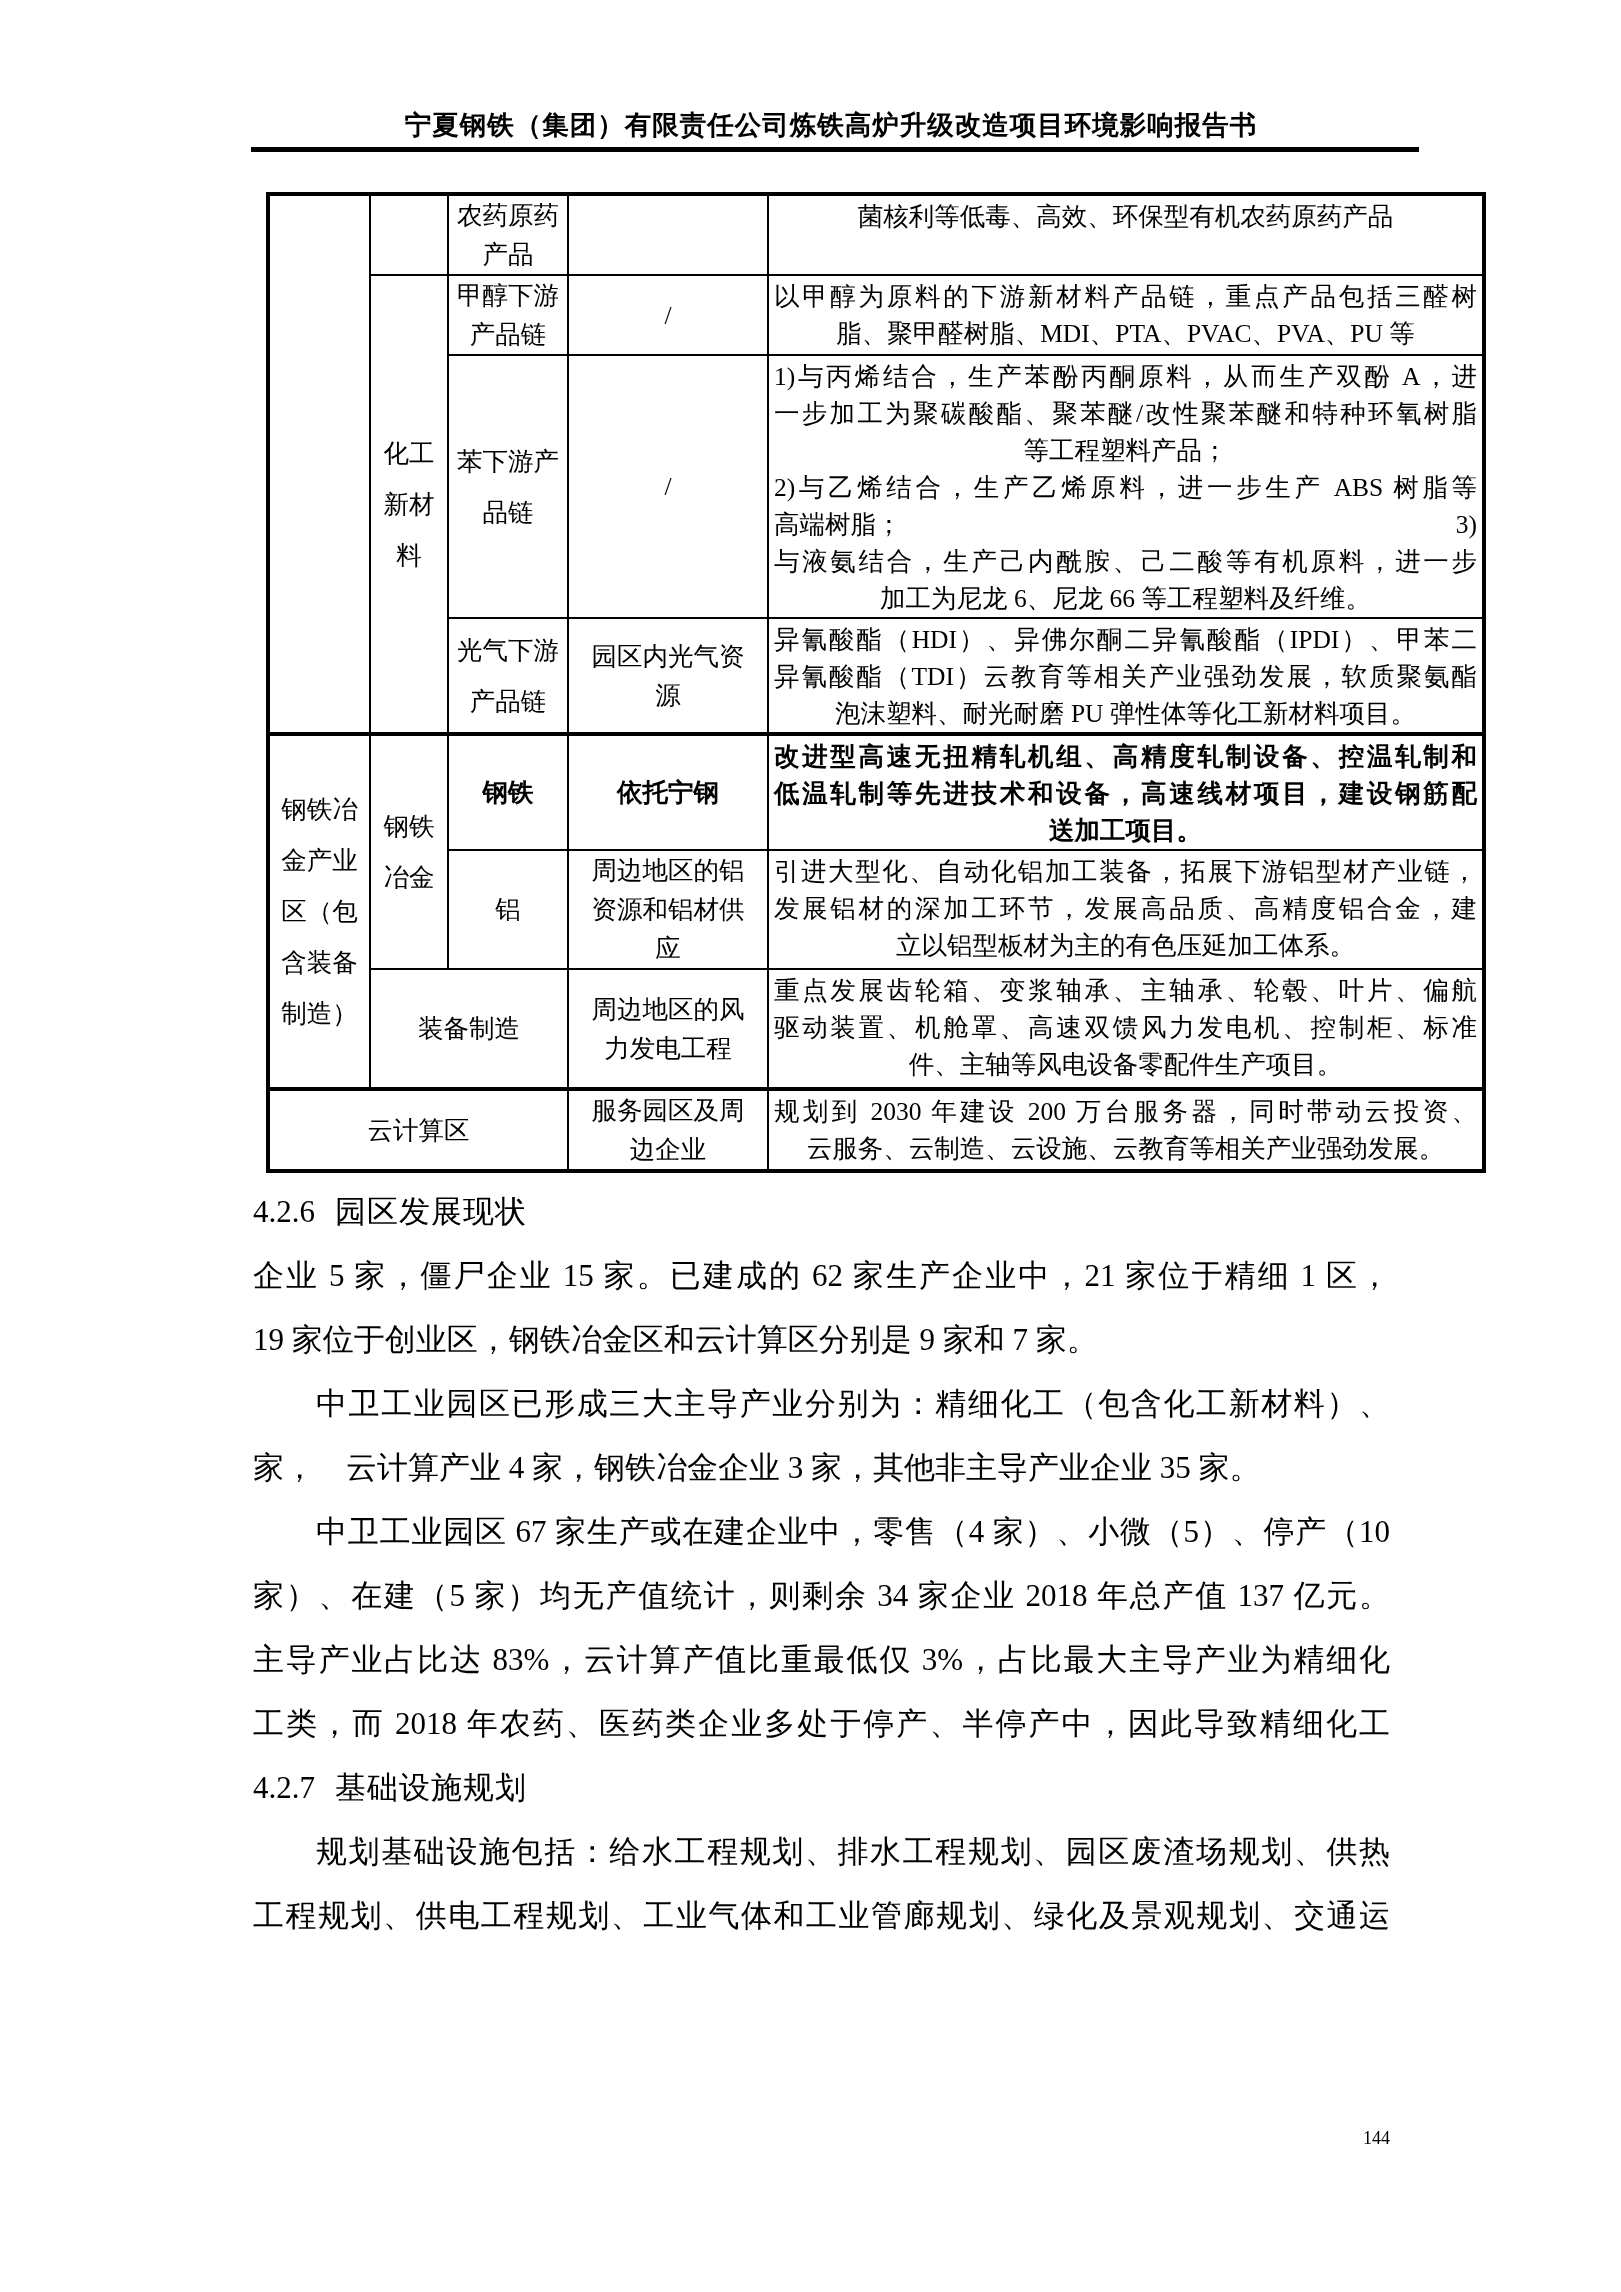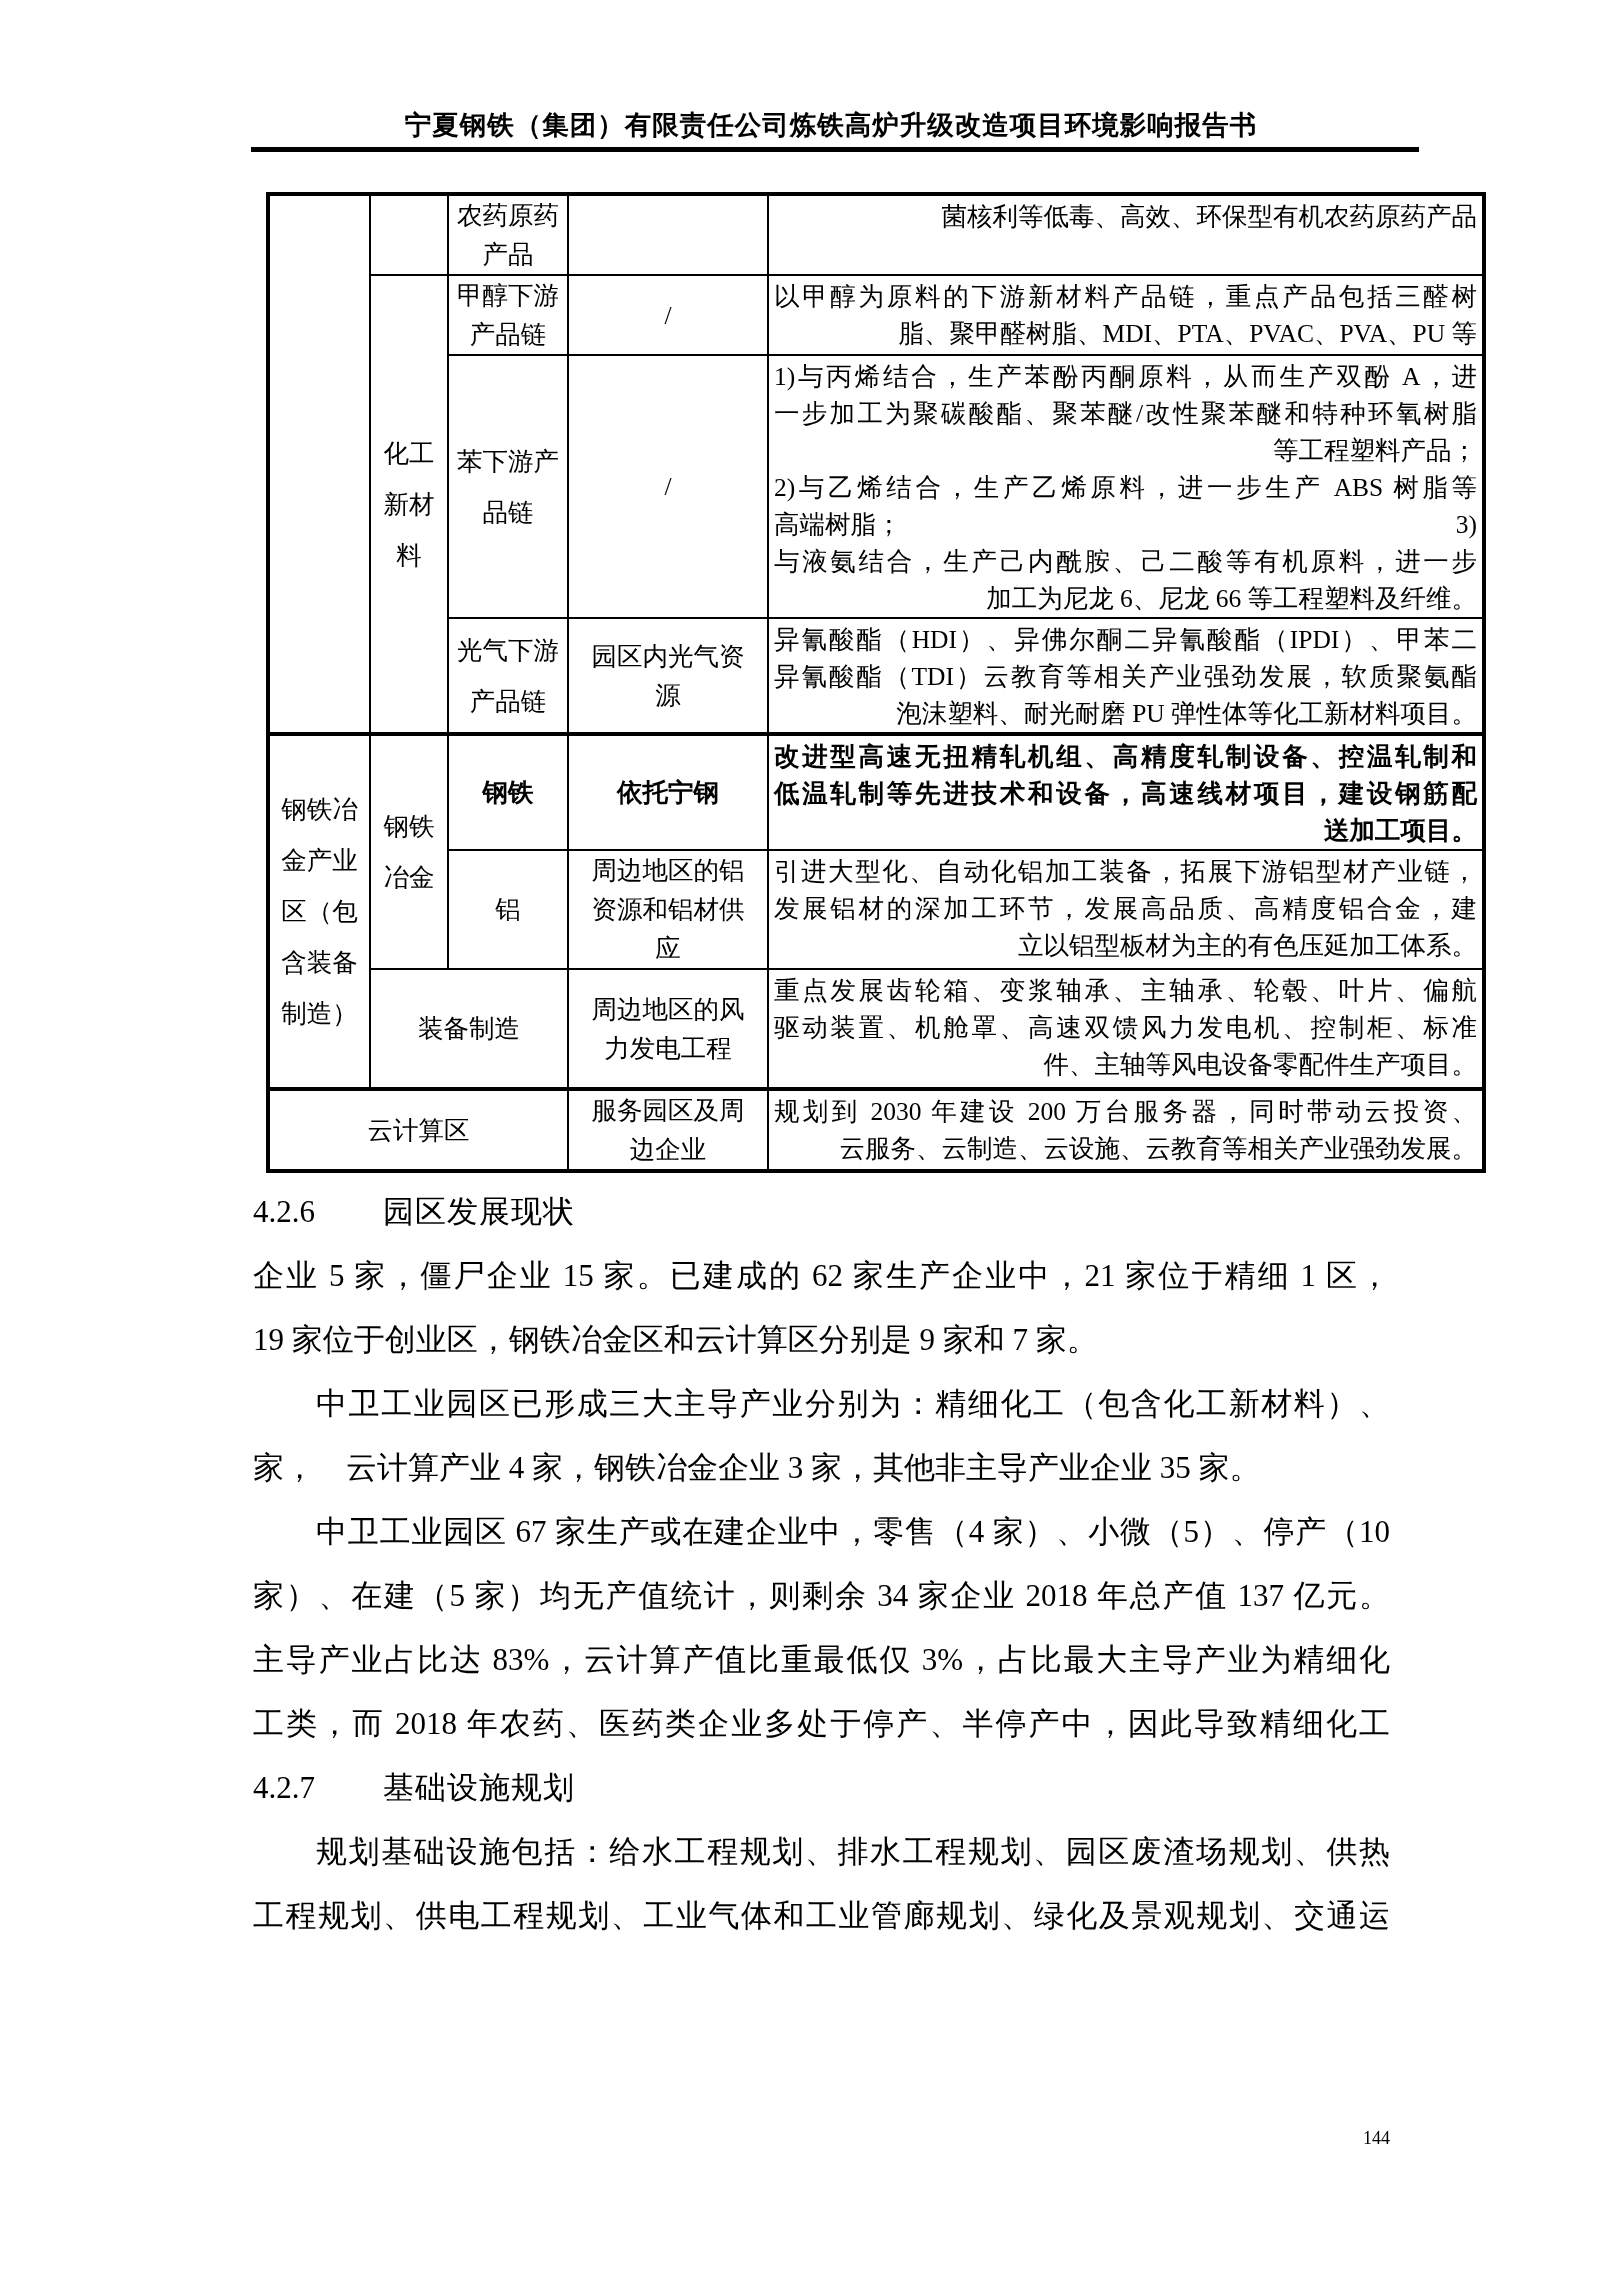--- a/index.html
+++ b/index.html
@@ -20,29 +20,29 @@
   td.lab{vertical-align:middle;text-align:center;padding:0 2px;}
   td.con{vertical-align:top;padding:2px 4.9px 0 4.9px;}
   .con .ln{height:37px;line-height:37px;}
   .lab .ln{height:39px;line-height:39px;text-align:center !important;}
   .lab.lh52 .ln{height:51px;line-height:51px;}
   .bold{font-weight:bold;}
 
   
   .a-j{text-align:justify;text-align-last:justify;}
   .a-l{text-align:left;}
-  .a-c{text-align:right;}
+  .a-c{text-align:center;}
   .a-s{display:flex;justify-content:space-between;}
   .ind{text-indent:63px;}
 
   
   .body-text{position:absolute;left:253px;top:1180px;width:1137px;font-size:31px;}
   .body-text .ln{height:64px;line-height:64px;}
   .heading .h-num{display:inline-block;}
-  .heading .h-title{display:inline-block;margin-left:68px;letter-spacing:1px;}
+  .heading .h-title{display:inline-block;margin-left:20px;letter-spacing:1px;}
 
   
   .pageno{position:absolute;top:2119px;left:253px;width:1137px;text-align:right;
           font-size:18px;font-weight:normal;line-height:39px;}
 </style>
 </head>
 <body>
 
 <div class="page">
 

